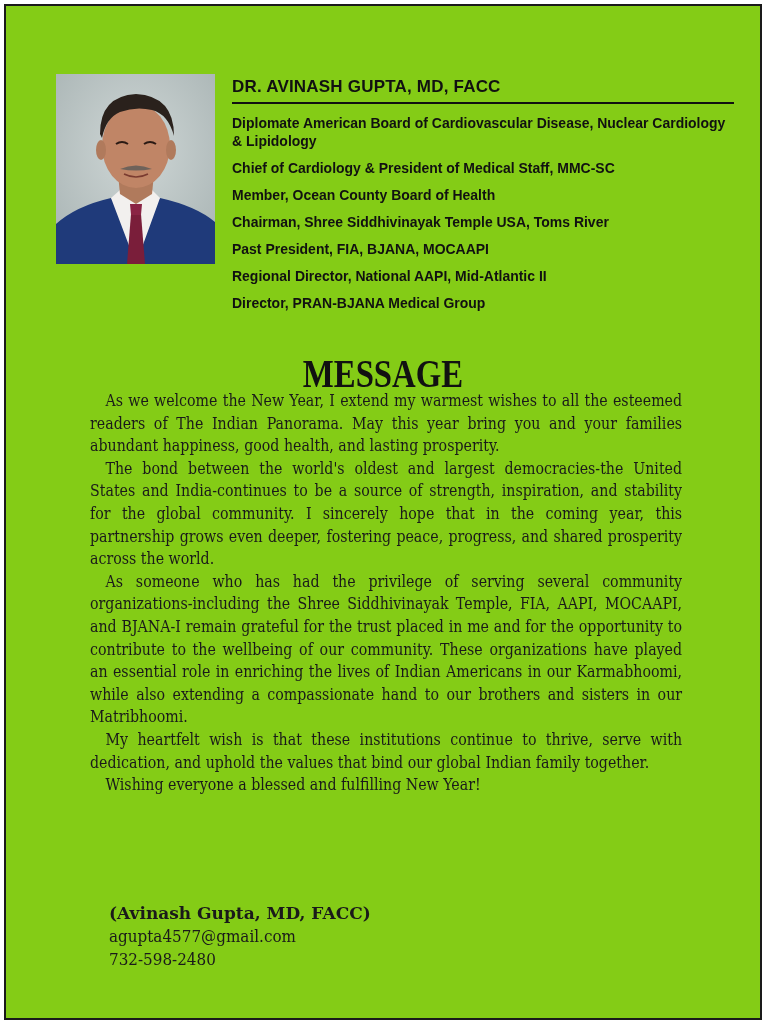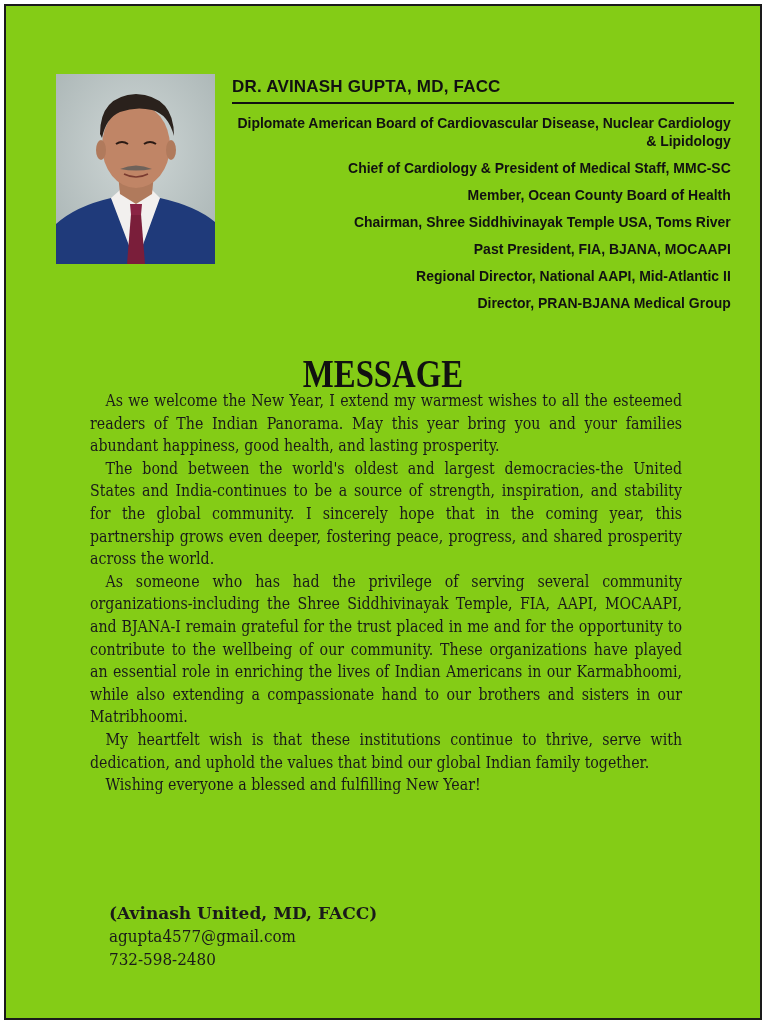--- a/index.html
+++ b/index.html
@@ -33,21 +33,21 @@
     color: #111;
   }
   .bio-name {
     font-weight: bold;
     font-size: 17px;
     letter-spacing: 0.2px;
     padding-bottom: 4px;
     border-bottom: 2px solid #111;
     line-height: 22px;
   }
-  .bio-list { margin: 0; padding: 0; list-style: none; text-align: right; }
+  .bio-list { margin: 0; padding: 0; list-style: none; }
   .bio-list li {
     font-weight: bold;
     font-size: 15.2px;
     line-height: 18px;
     margin-top: 9px;
     transform: scaleX(0.92);
     transform-origin: left center;
     width: 108%;
   }
   .bio-list li:first-child { margin-top: 10px; }
@@ -154,18 +154,18 @@
 
   <div class="body-text">
     <p>As we welcome the New Year, I extend my warmest wishes to all the esteemed readers of The Indian Panorama. May this year bring you and your families abundant happiness, good health, and lasting prosperity.</p>
     <p>The bond between the world's oldest and largest democracies-the United States and India-continues to be a source of strength, inspiration, and stability for the global community. I sincerely hope that in the coming year, this partnership grows even deeper, fostering peace, progress, and shared prosperity across the world.</p>
     <p>As someone who has had the privilege of serving several community organizations-including the Shree Siddhivinayak Temple, FIA, AAPI, MOCAAPI, and BJANA-I remain grateful for the trust placed in me and for the opportunity to contribute to the wellbeing of our community. These organizations have played an essential role in enriching the lives of Indian Americans in our Karmabhoomi, while also extending a compassionate hand to our brothers and sisters in our Matribhoomi.</p>
     <p>My heartfelt wish is that these institutions continue to thrive, serve with dedication, and uphold the values that bind our global Indian family together.</p>
     <p>Wishing everyone a blessed and fulfilling New Year!</p>
   </div>
 
   <div class="signature">
-    <div class="sig-name">(Avinash United, MD, FACC)</div>
+    <div class="sig-name">(Avinash Gupta, MD, FACC)</div>
     <div class="sig-line">agupta4577@gmail.com</div>
     <div class="sig-line">732-598-2480</div>
   </div>
 
 </div>
 
 </body></html>

